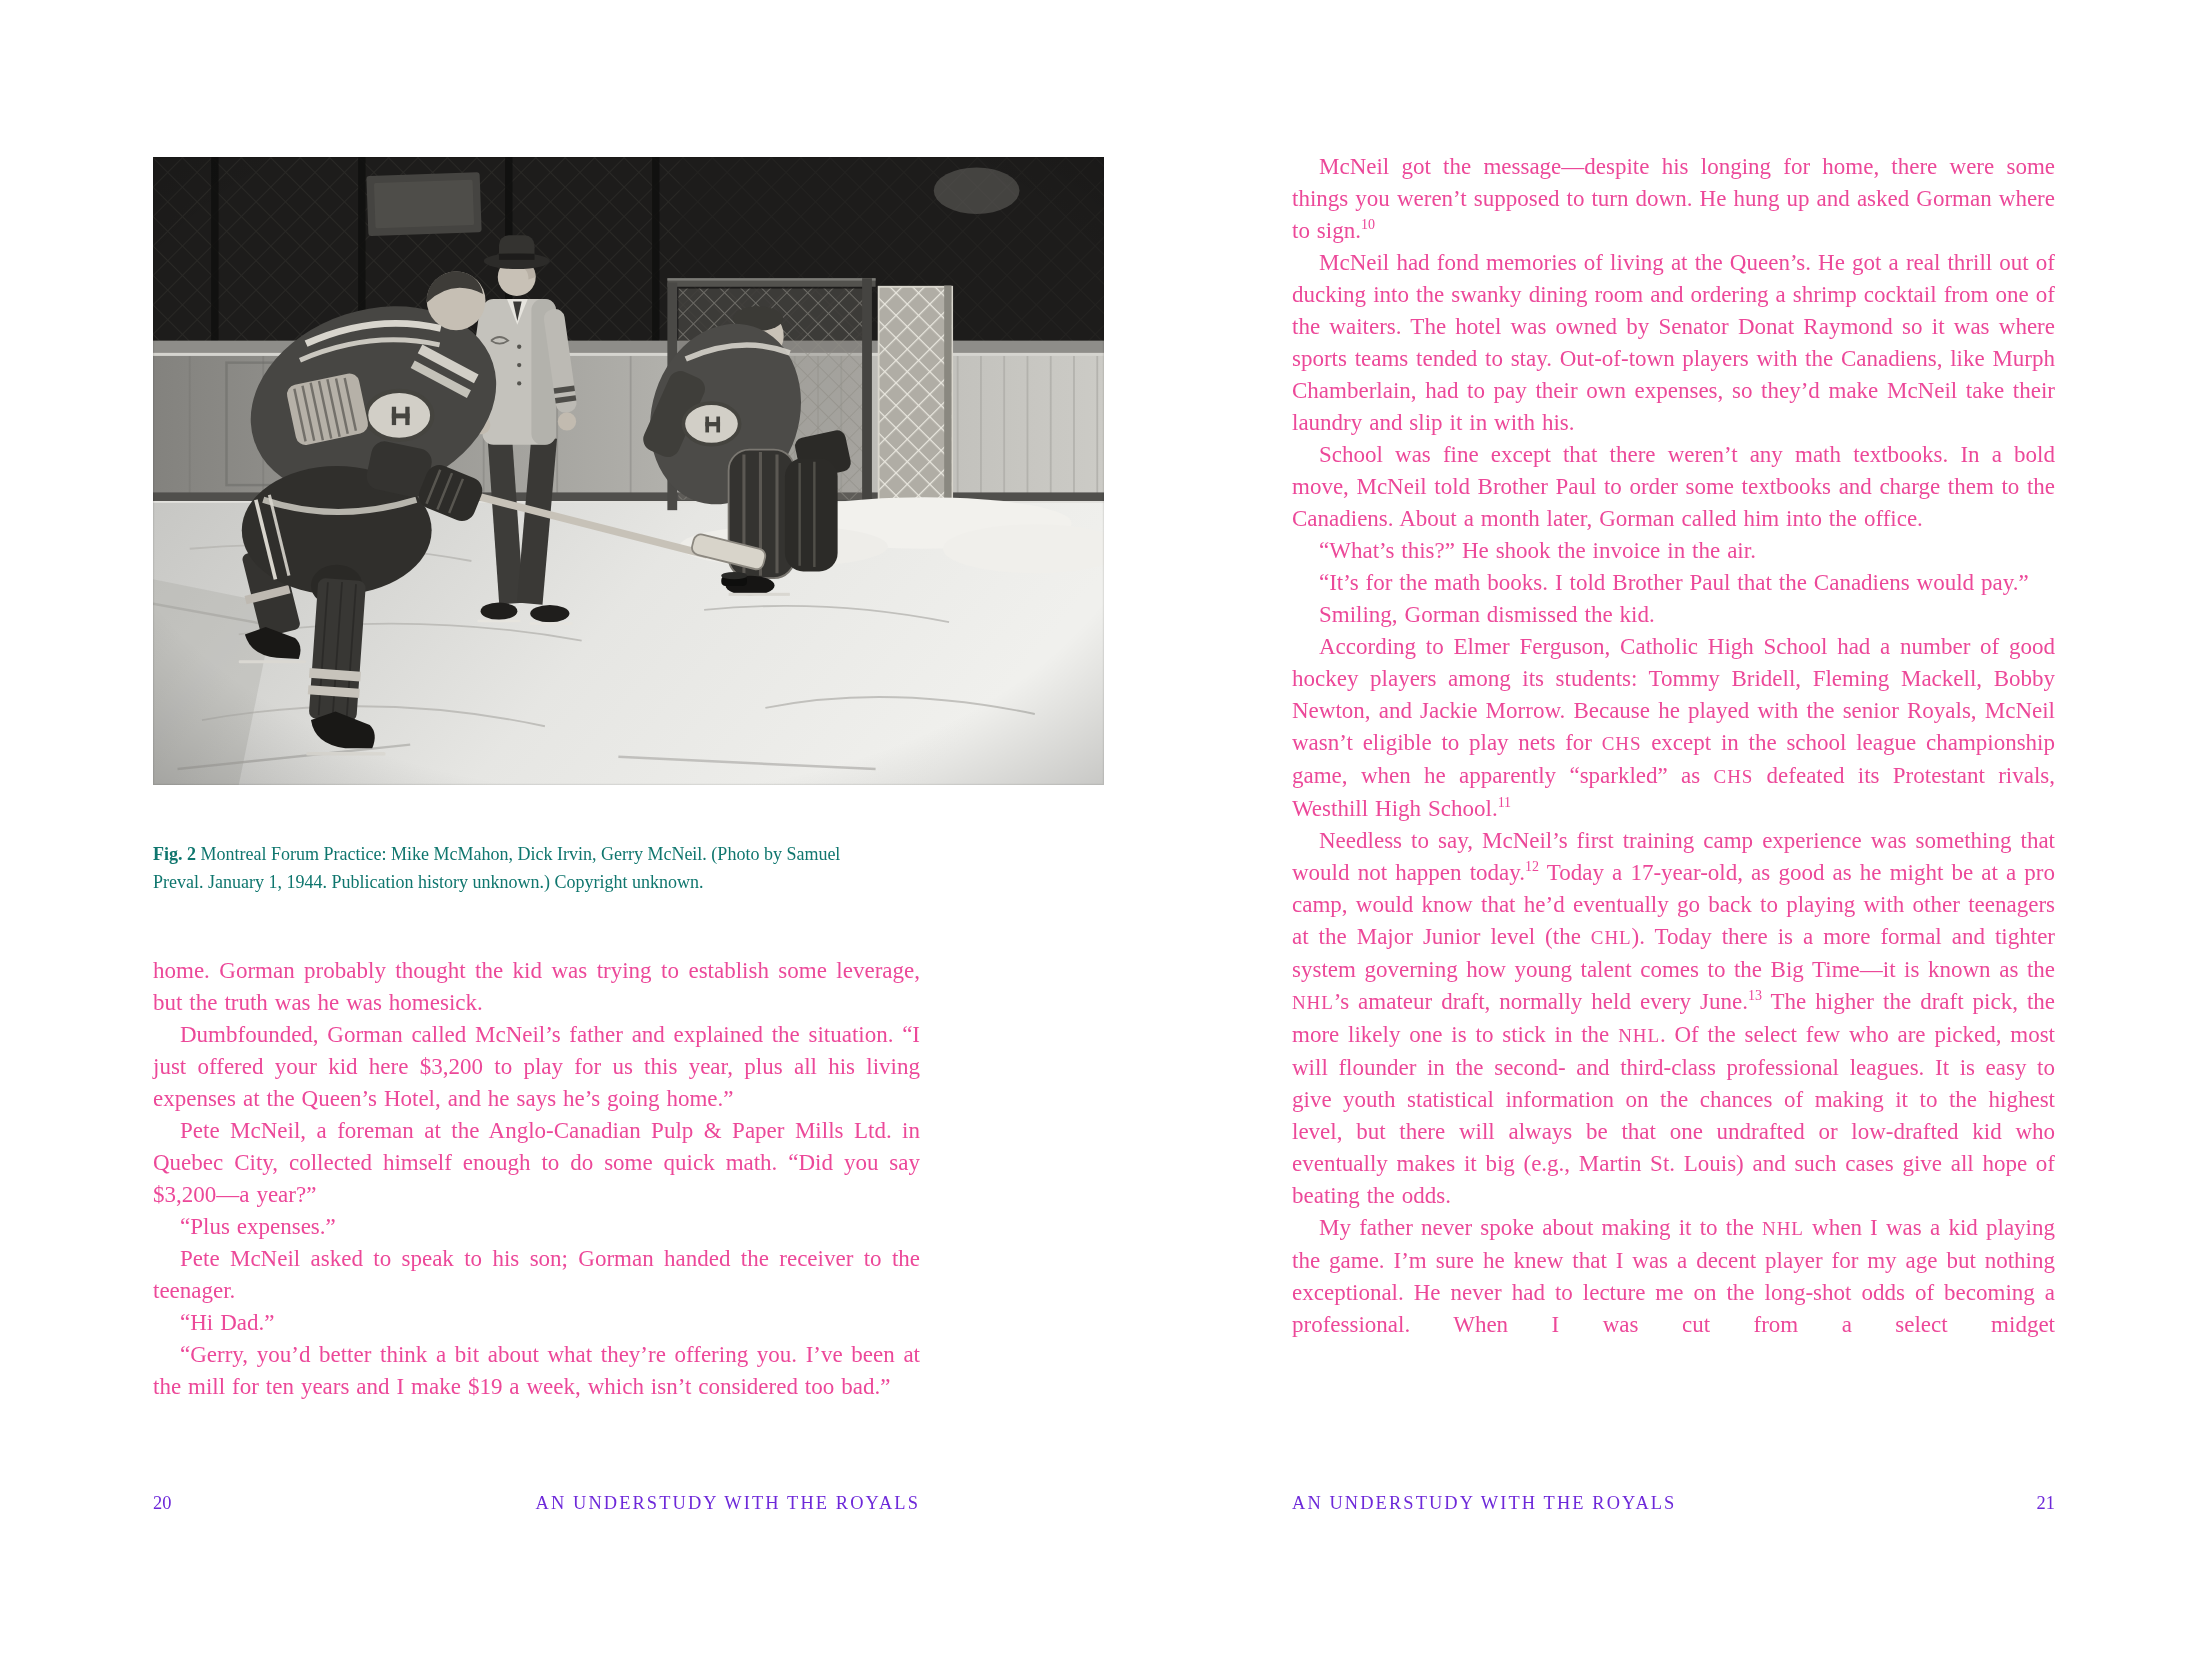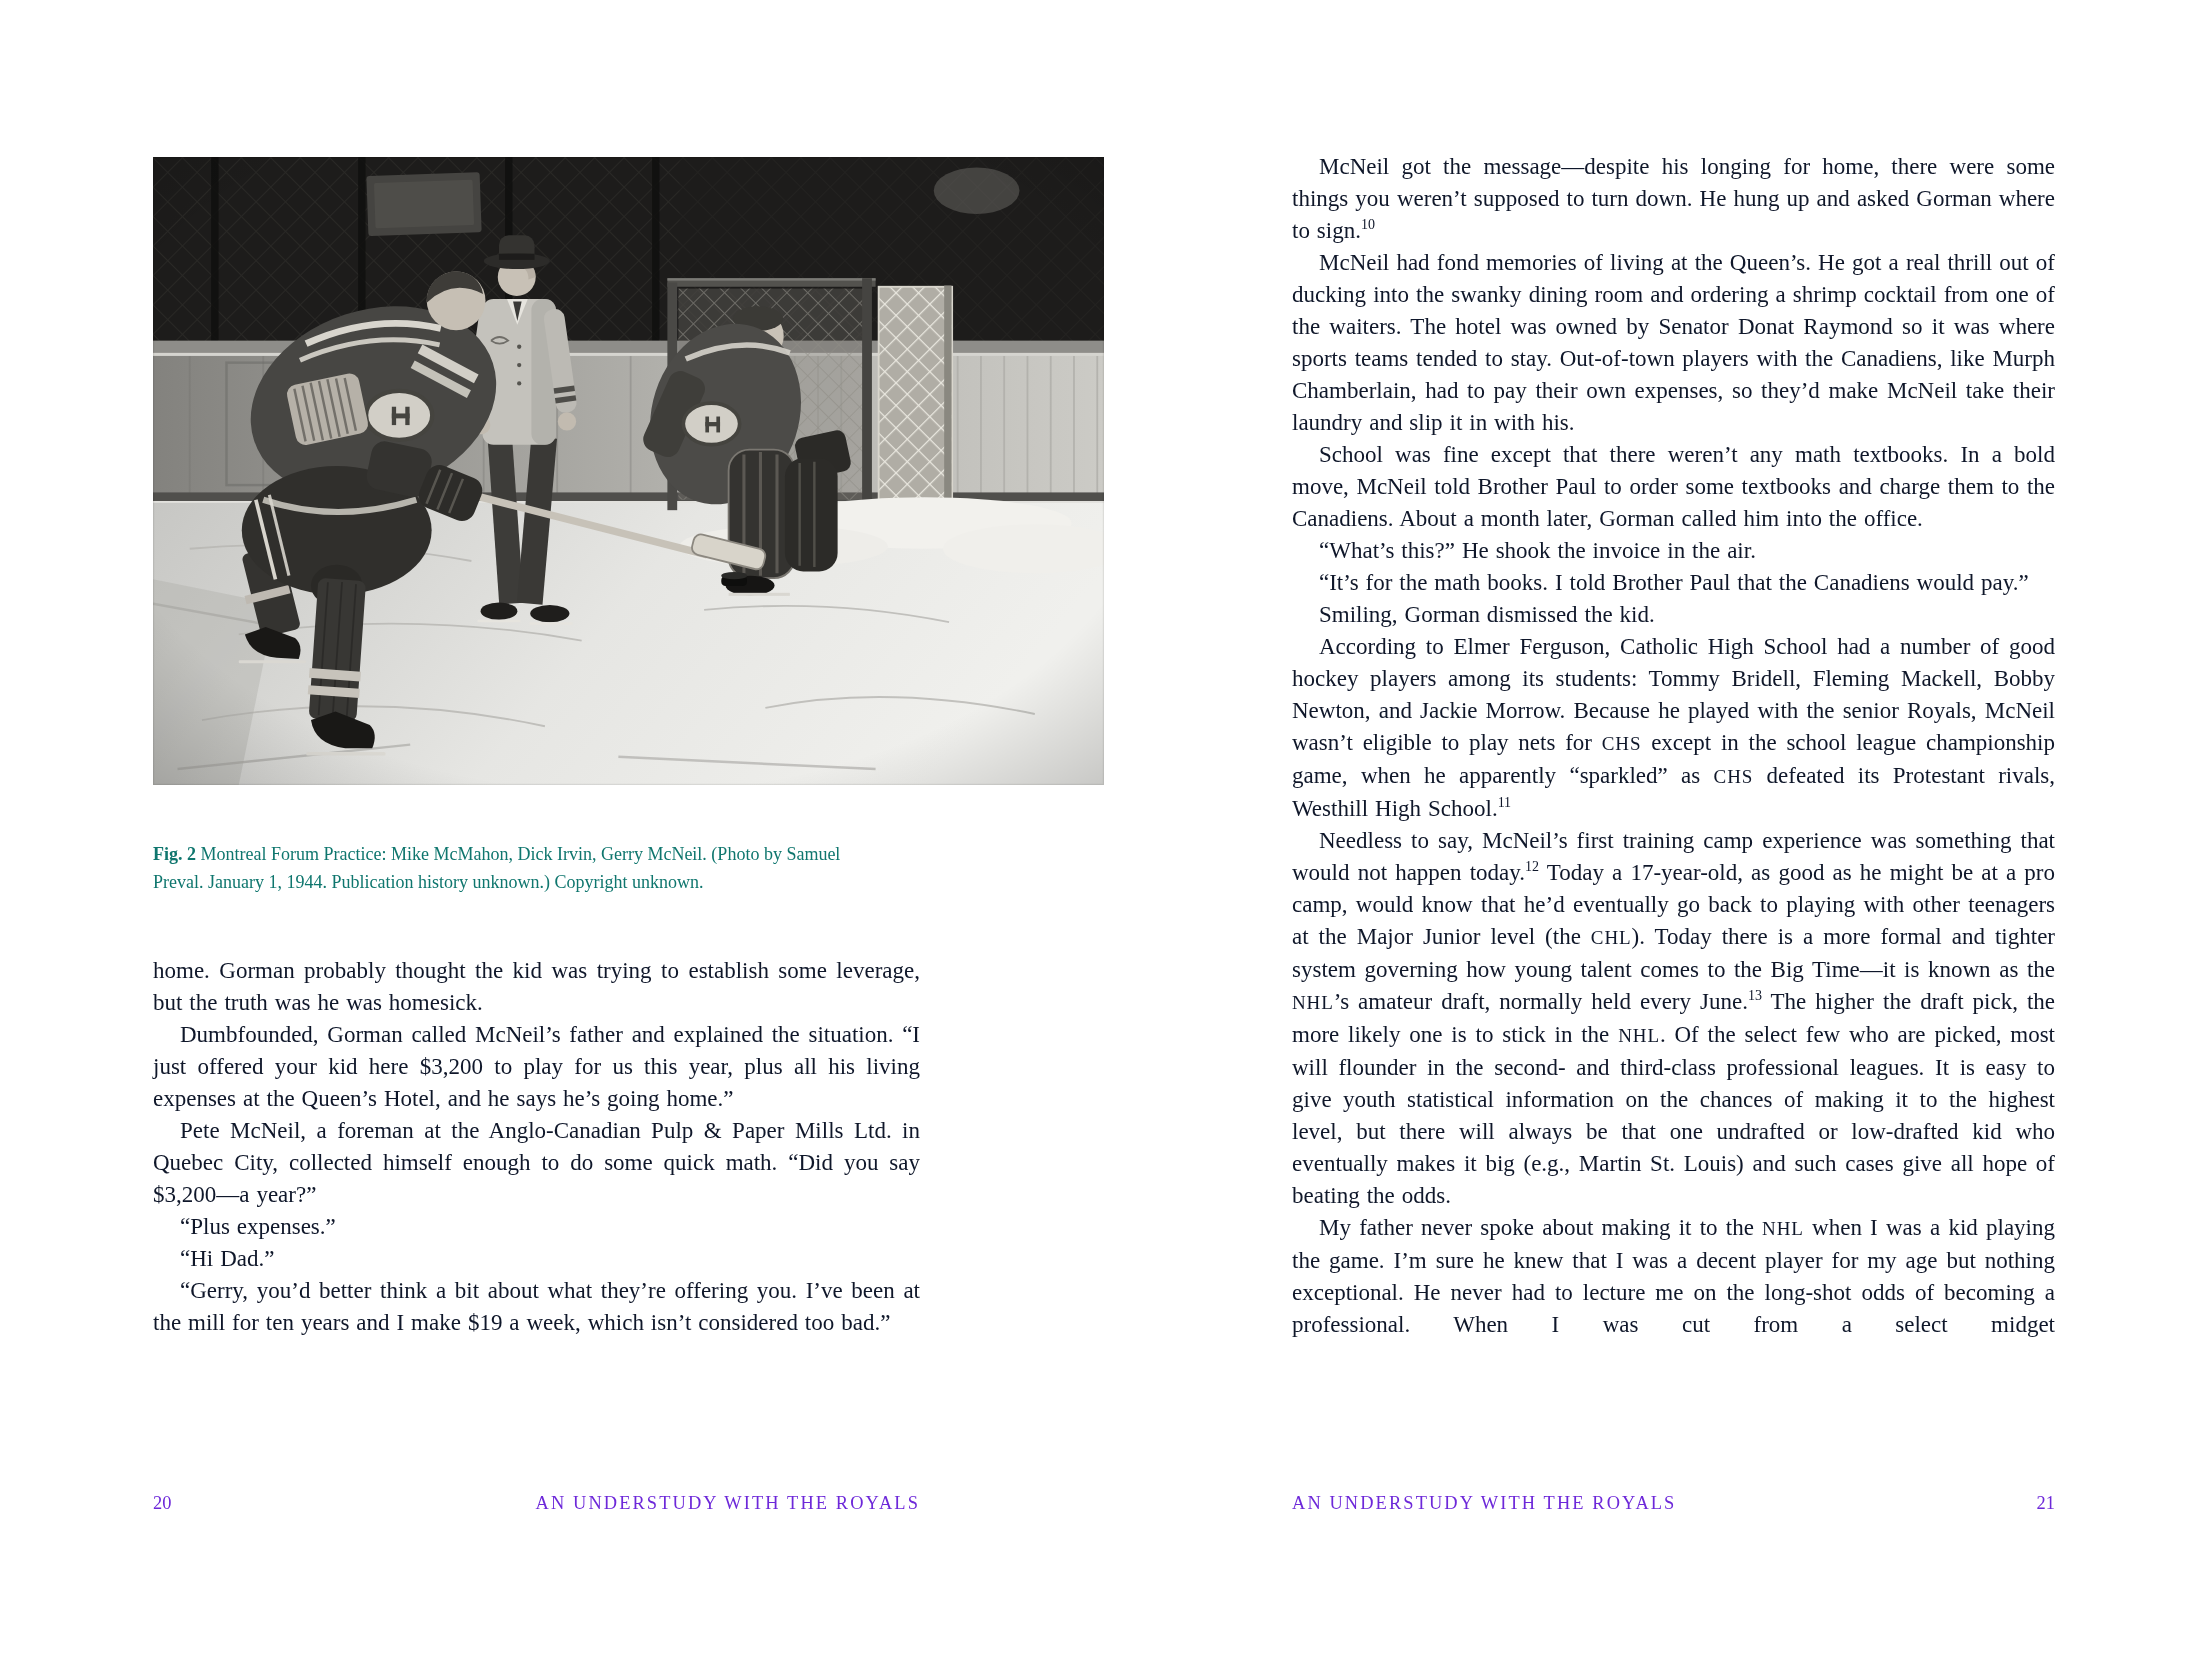--- a/index.html
+++ b/index.html
@@ -19,21 +19,21 @@
     position:absolute;left:153px;top:841px;width:726px;
     font-size:18px;line-height:27.6px;color:#0f766e;
     text-align:left;
   }
   .caption .cap-label{font-weight:bold;}
   .body-col{
     position:absolute;
     font-size:23px;line-height:32px;
     text-align:justify;
     word-spacing:1.2px;
-    color:#0f172a;
+    color:#ec4899;
   }
   #left-body{left:153px;top:955px;width:767px;}
   #right-body{left:1292px;top:151px;width:763px;}
   .para{margin:0;text-indent:27px;}
   .para.no-indent{text-indent:0;}
   .para.continues{text-align-last:justify;}
   sup.fn{
     font-size:14px;line-height:0;vertical-align:baseline;
     position:relative;top:-9.2px;letter-spacing:0;
   }
@@ -255,20 +255,21 @@
       </svg>
     </div>
 
     <div class="caption"><span class="cap-label">Fig. 2</span><span> Montreal Forum Practice: Mike McMahon, Dick Irvin, Gerry McNeil. (Photo by Samuel Preval. January 1, 1944. Publication history unknown.) Copyright unknown.</span></div>
 
     <div id="left-body" class="body-col">
         <p class="para no-indent"><span>home. Gorman probably thought the kid was trying to establish some leverage, but the truth was he was homesick.</span></p>
         <p class="para"><span>Dumbfounded, Gorman called McNeil’s father and explained the situation. “I just offered your kid here $3,200 to play for us this year, plus all his living expenses at the Queen’s Hotel, and he says he’s going home.”</span></p>
         <p class="para"><span>Pete McNeil, a foreman at the Anglo-Canadian Pulp &amp; Paper Mills Ltd. in Quebec City, collected himself enough to do some quick math. “Did you say $3,200—a year?”</span></p>
         <p class="para"><span>“Plus expenses.”</span></p>
+        <p class="para"><span>Pete McNeil asked to speak to his son; Gorman handed the receiver to the teenager.</span></p>
         <p class="para"><span>“Hi Dad.”</span></p>
         <p class="para"><span>“Gerry, you’d better think a bit about what they’re offering you. I’ve been at the mill for ten years and I make $19 a week, which isn’t considered too bad.”</span></p>
       </div>
 
     <div id="left-footer" class="footer">
       <span class="pagenum">20</span>
       <span class="running">AN UNDERSTUDY WITH THE ROYALS</span>
     </div>
   </div>
 

